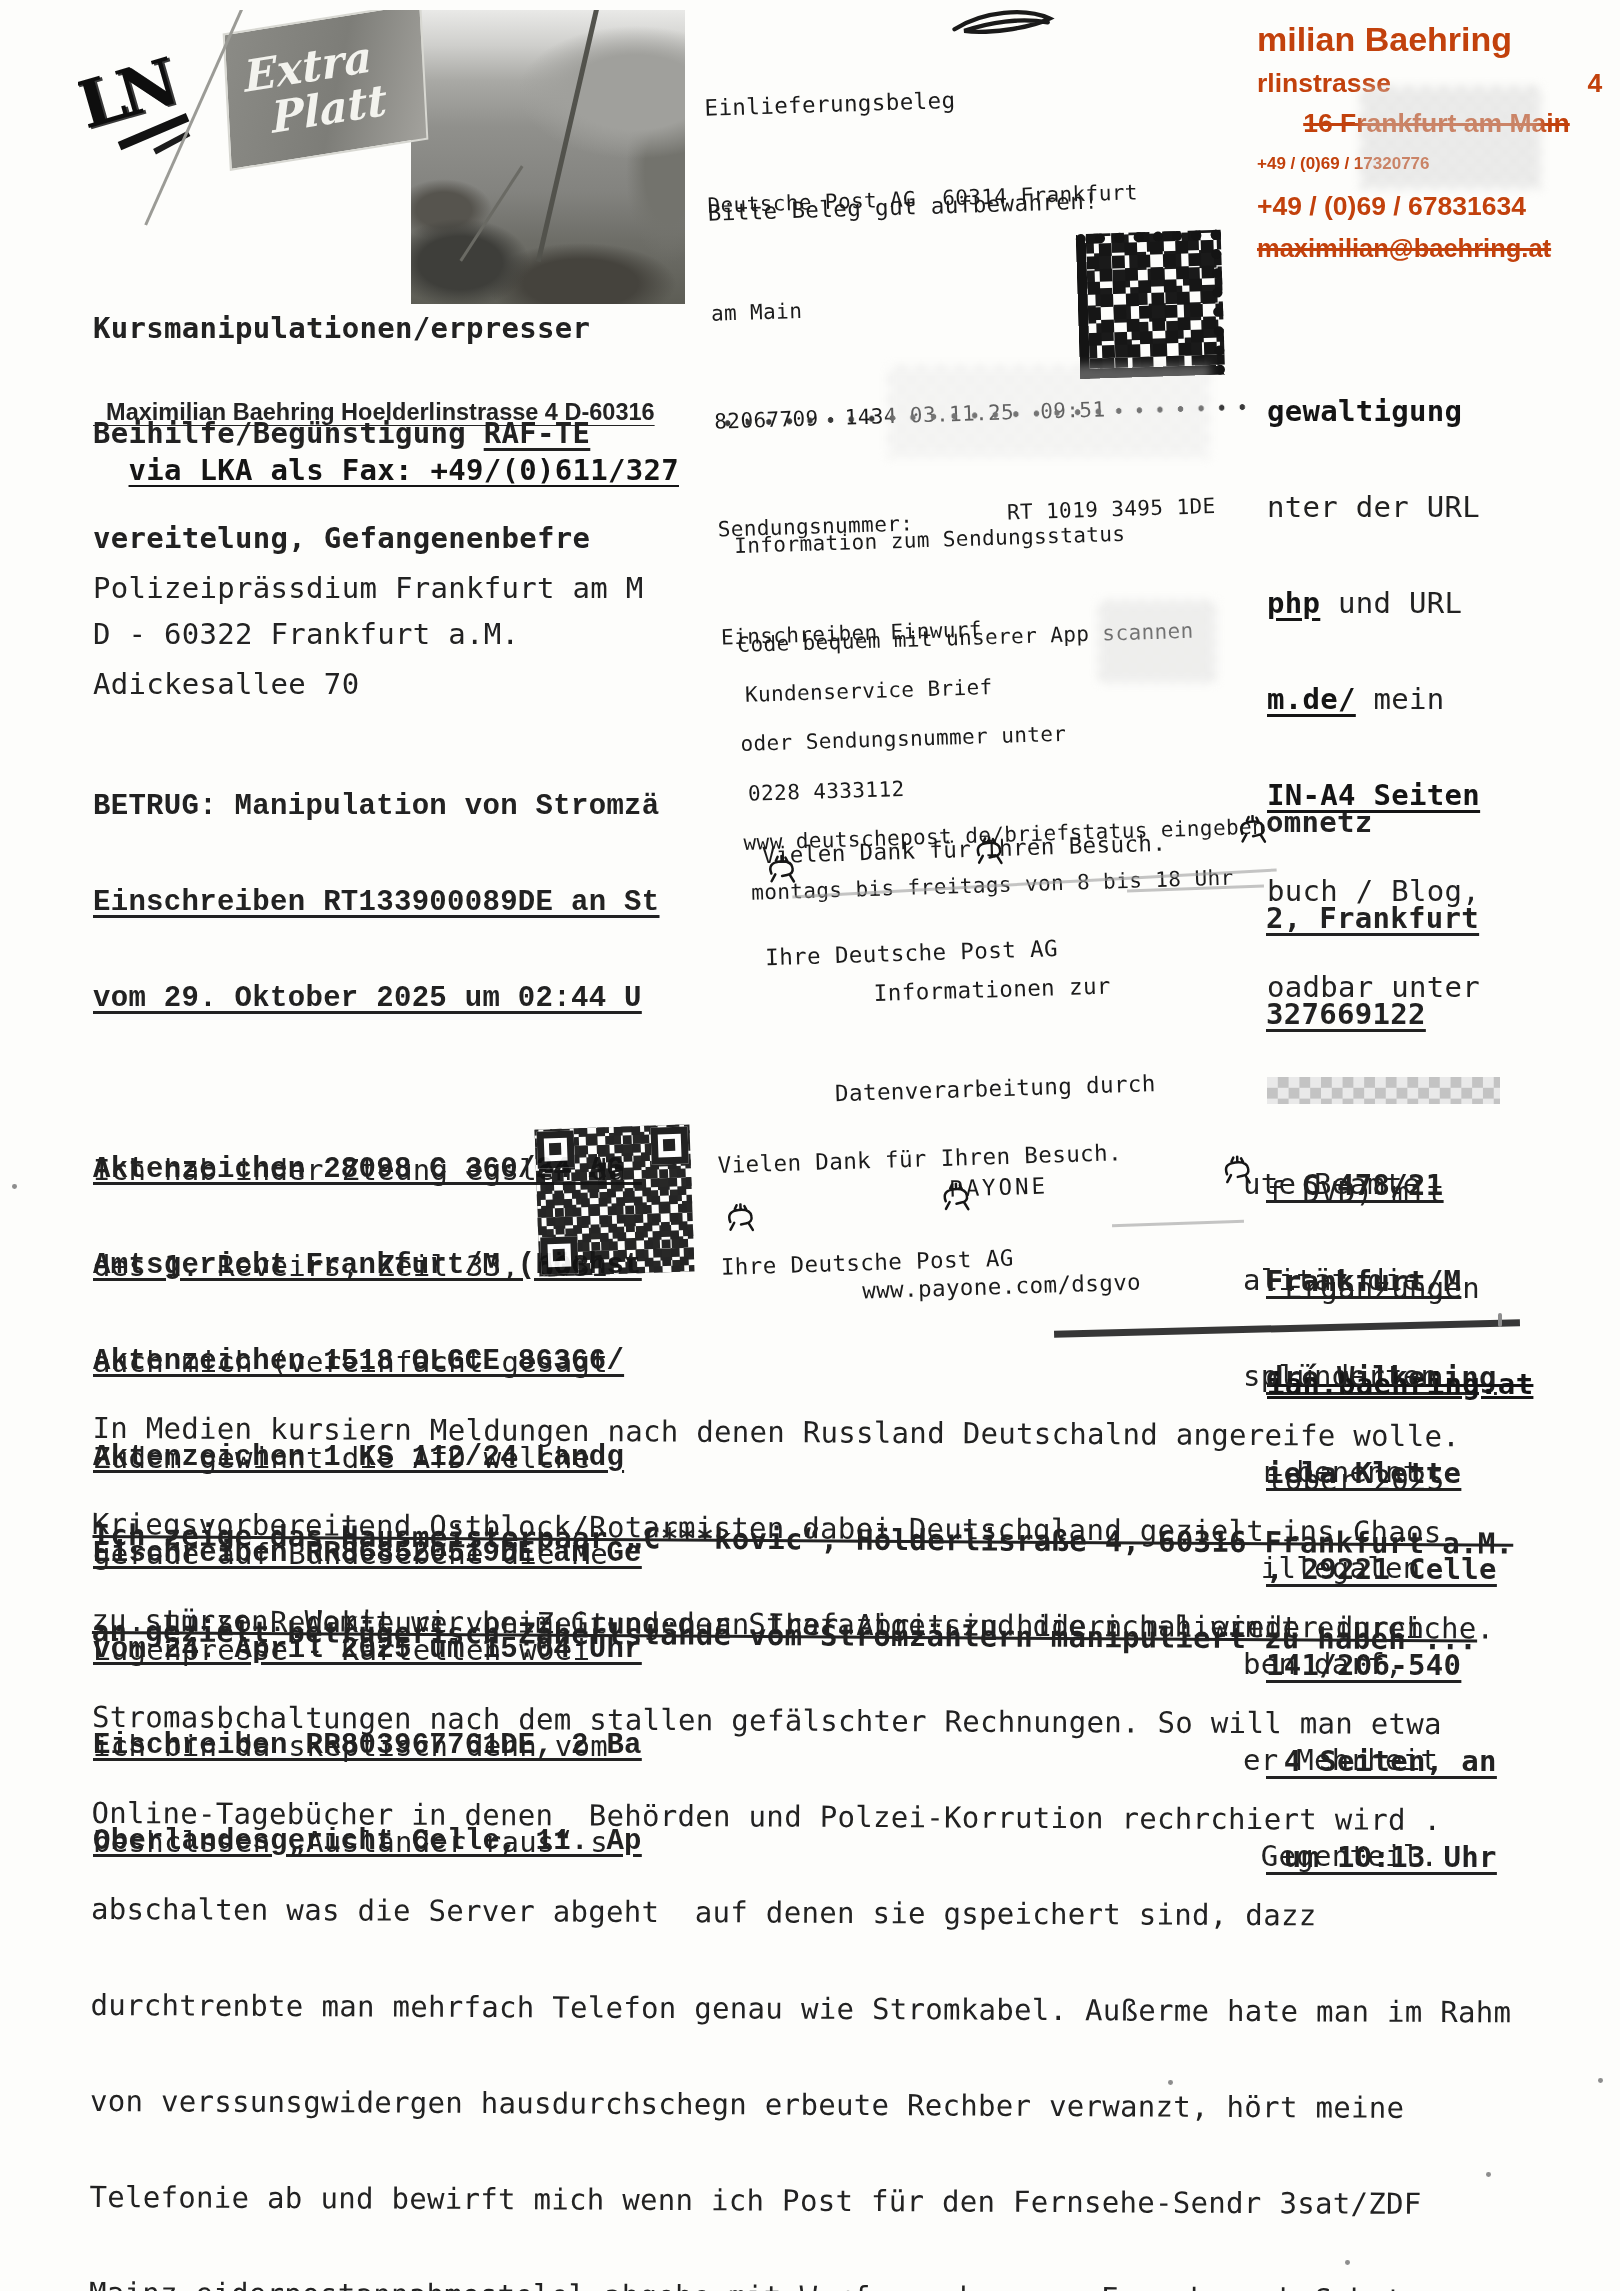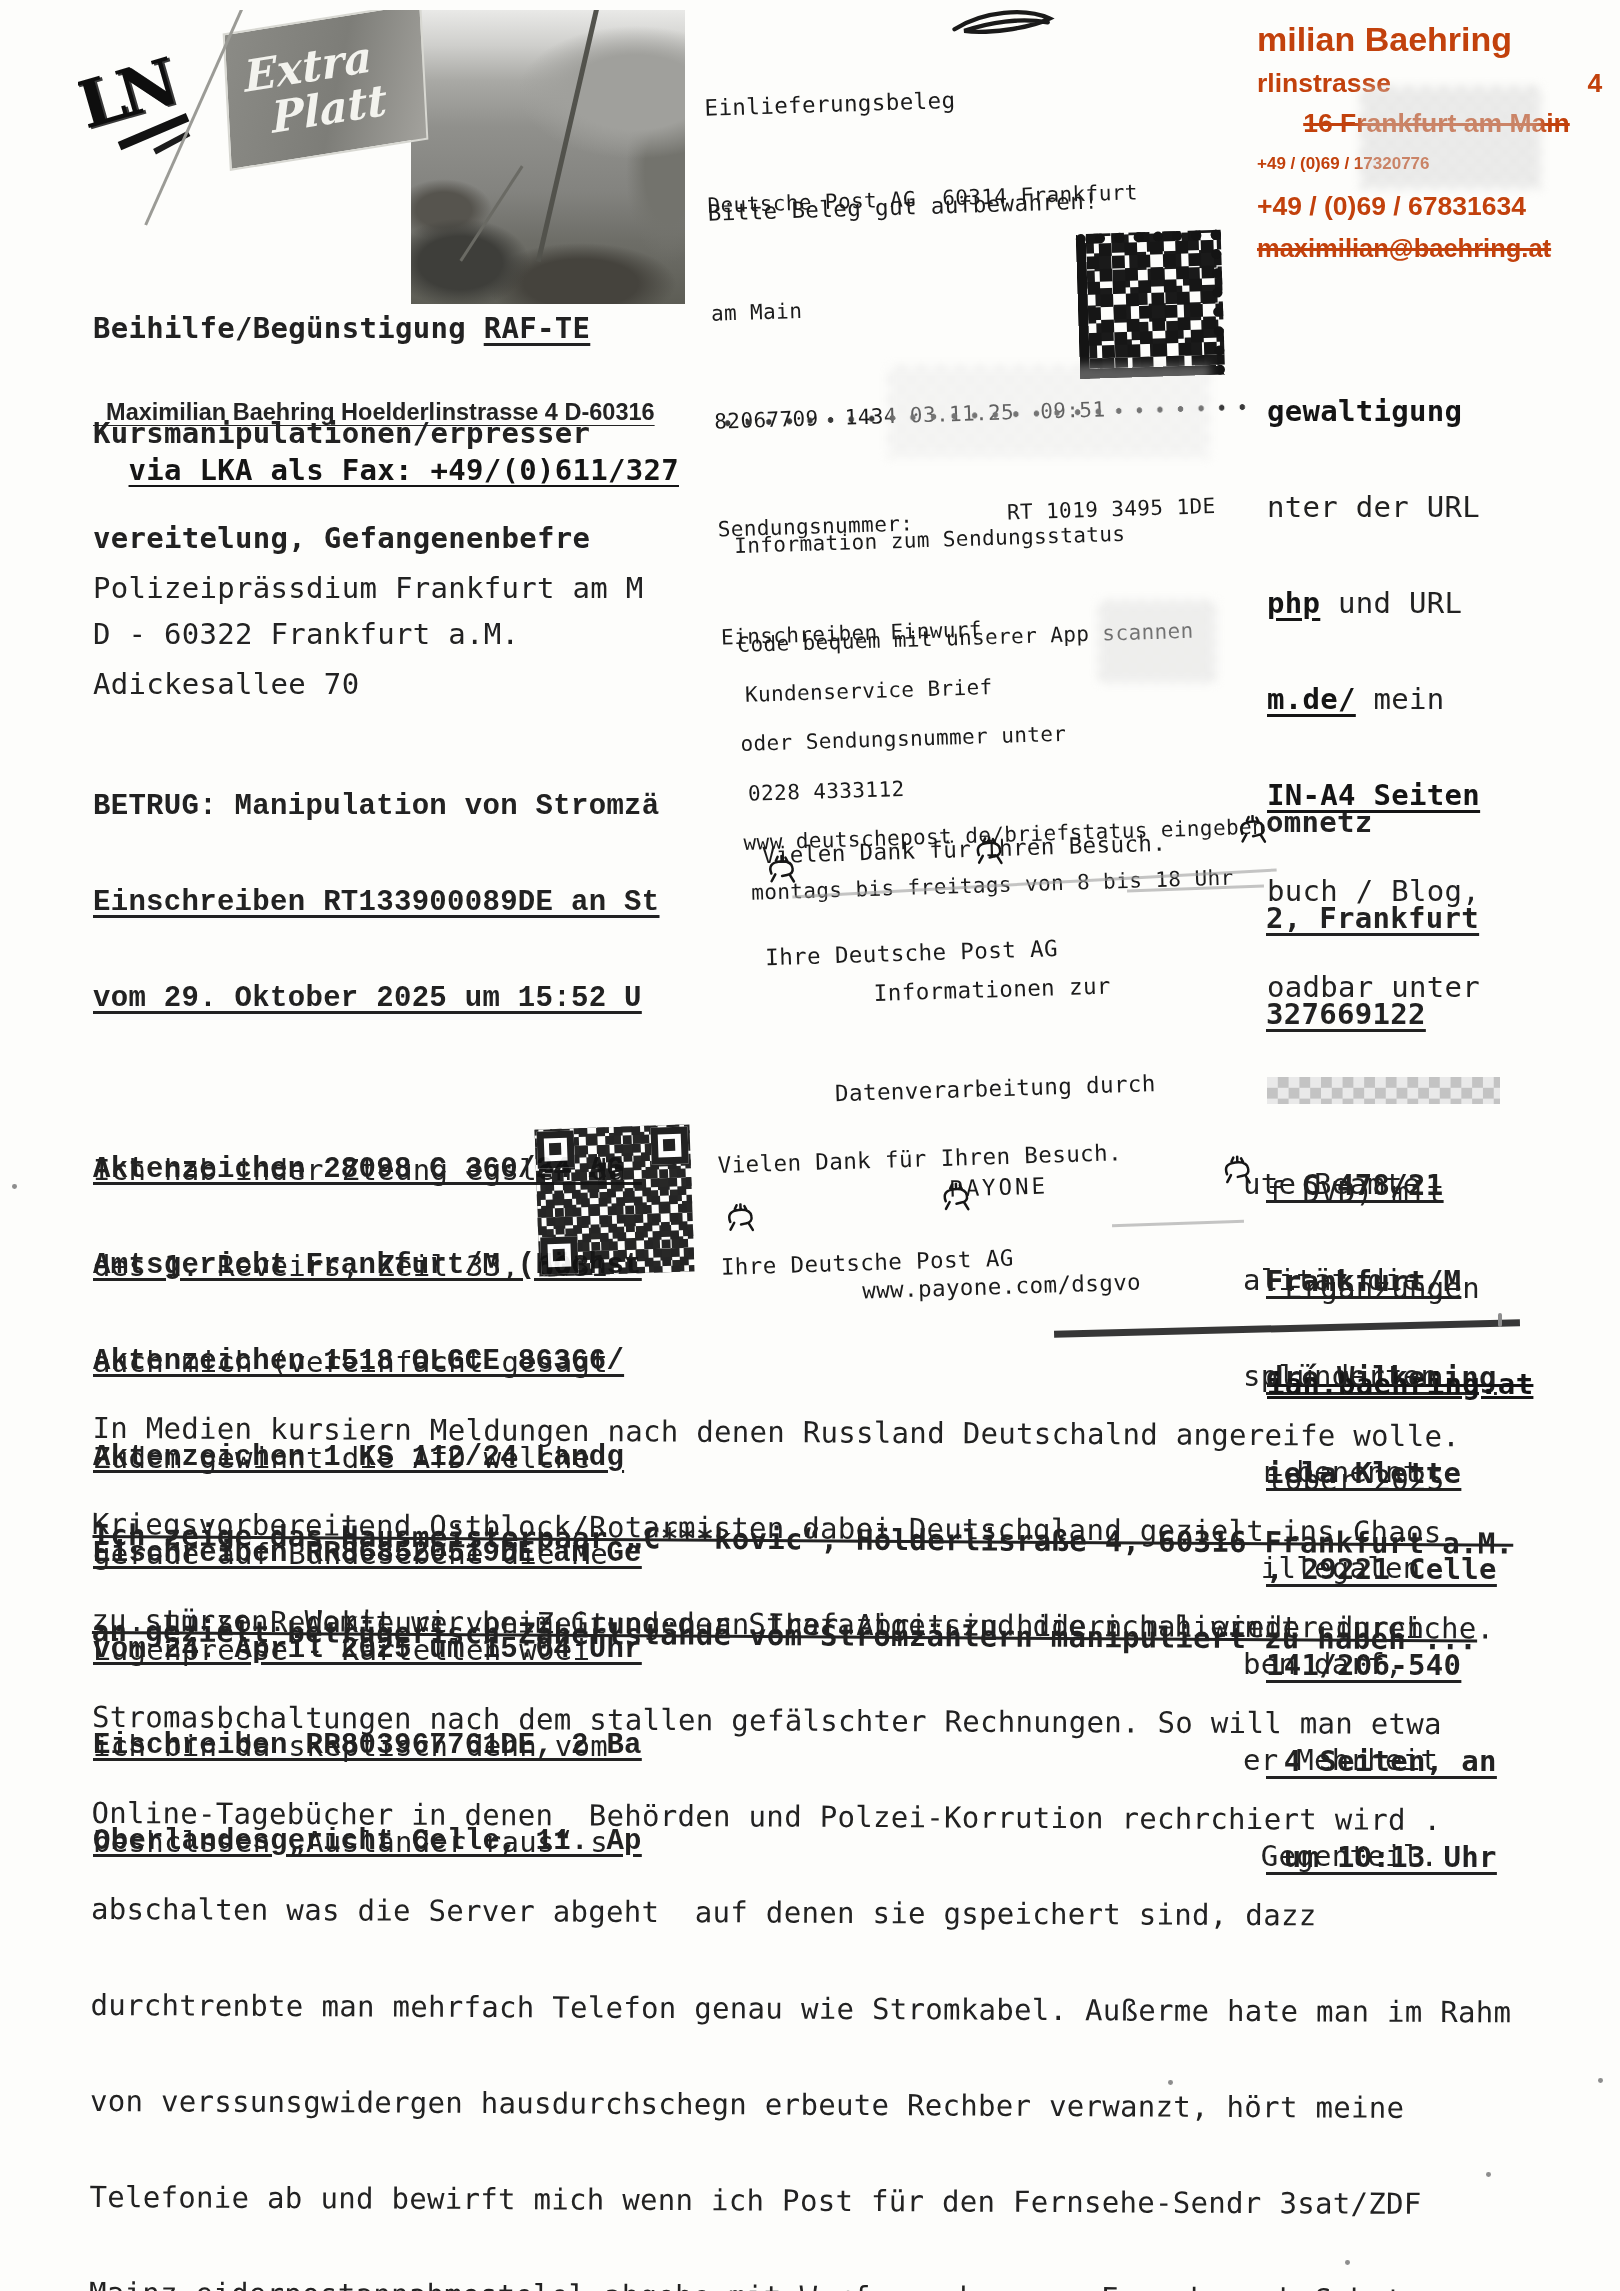--- a/index.html
+++ b/index.html
@@ -78,43 +78,43 @@
     <span>rlinstrasse</span>
     <span style="padding-right:13.7px;">4</span>
   </div>
   <div class="strike" style="font-size:26.5px;line-height:40px;text-align:center;">16 Frankfurt am Main</div>
   <div style="font-size:17px;line-height:42px;">+49 / (0)69 / 17320776</div>
   <div style="font-size:26.5px;line-height:42px;">+49 / (0)69 / 67831634</div>
   <div class="strike" style="font-size:25.5px;line-height:42px;">maximilian@baehring.at</div>
 </div>
 
 <div class="abs mono clip" style="left:93px;top:241px;width:576px;line-height:35px;font-weight:700;">
+  <div class="tline">Kursmanipulationen/erpresser</div>
   <div class="tline"><span>Beihilfe/Begünstigung </span><span class="u">RAF-TE</span></div>
-  <div class="tline">Kursmanipulationen/erpresser</div>
   <div class="tline">vereitelung, Gefangenenbefre</div>
 </div>
 
 <div class="abs clip u" style="left:93px;top:372px;width:573px;font-family:'Liberation Sans',sans-serif;font-size:23.5px;font-weight:700;color:#242424;white-space:pre;">
   <span>Maximilian Baehring Hoelderlinstrasse 4 D-60316</span>
 </div>
 
 <div class="abs mono clip" style="left:93px;top:419px;width:586px;">
   <span class="b u">via LKA als Fax: +49/(0)611/327669</span>
 </div>
 
 <div class="abs mono" style="left:93px;top:508px;line-height:32px;">
   <div class="tline">Polizeiprässdium Frankfurt am M</div>
   <div class="tline">Adickesallee 70</div>
 </div>
 <div class="abs mono tline" style="left:93px;top:617px;">D - 60322 Frankfurt a.M.</div>
 
 <div class="abs mono clip" style="left:93px;top:727px;width:573px;line-height:32px;font-weight:700;font-family:Liberation Mono, monospace;">
   <div class="tline">BETRUG: Manipulation von Stromzä</div>
   <div class="tline u">Einschreiben RT133900089DE an St</div>
-  <div class="tline u">vom 29. Oktober 2025 um 15:52 U</div>
+  <div class="tline u">vom 29. Oktober 2025 um 02:44 U</div>
   <div class="gap10"></div>
   <div class="tline u">Aktenzeichen 28098 C 360/24 AG </div>
   <div class="tline u">Amtsgericht Frankfurt/M (Höchst</div>
   <div class="tline u">Aktenzeichen 1518 OLGCE 86366/</div>
   <div class="tline u">Aktenzeichen 1 KS 112/24 Landg</div>
   <div class="tline u">Eischreiben RR868520519DE an Ge</div>
   <div class="tline u">vom 24. April 2025 um 15:04 Uhr</div>
   <div class="tline u">Eischreiben RR803967761DE, 2 Ba</div>
   <div class="tline u">Oberlandesgericht Celle, 11. Ap</div>
 </div>

